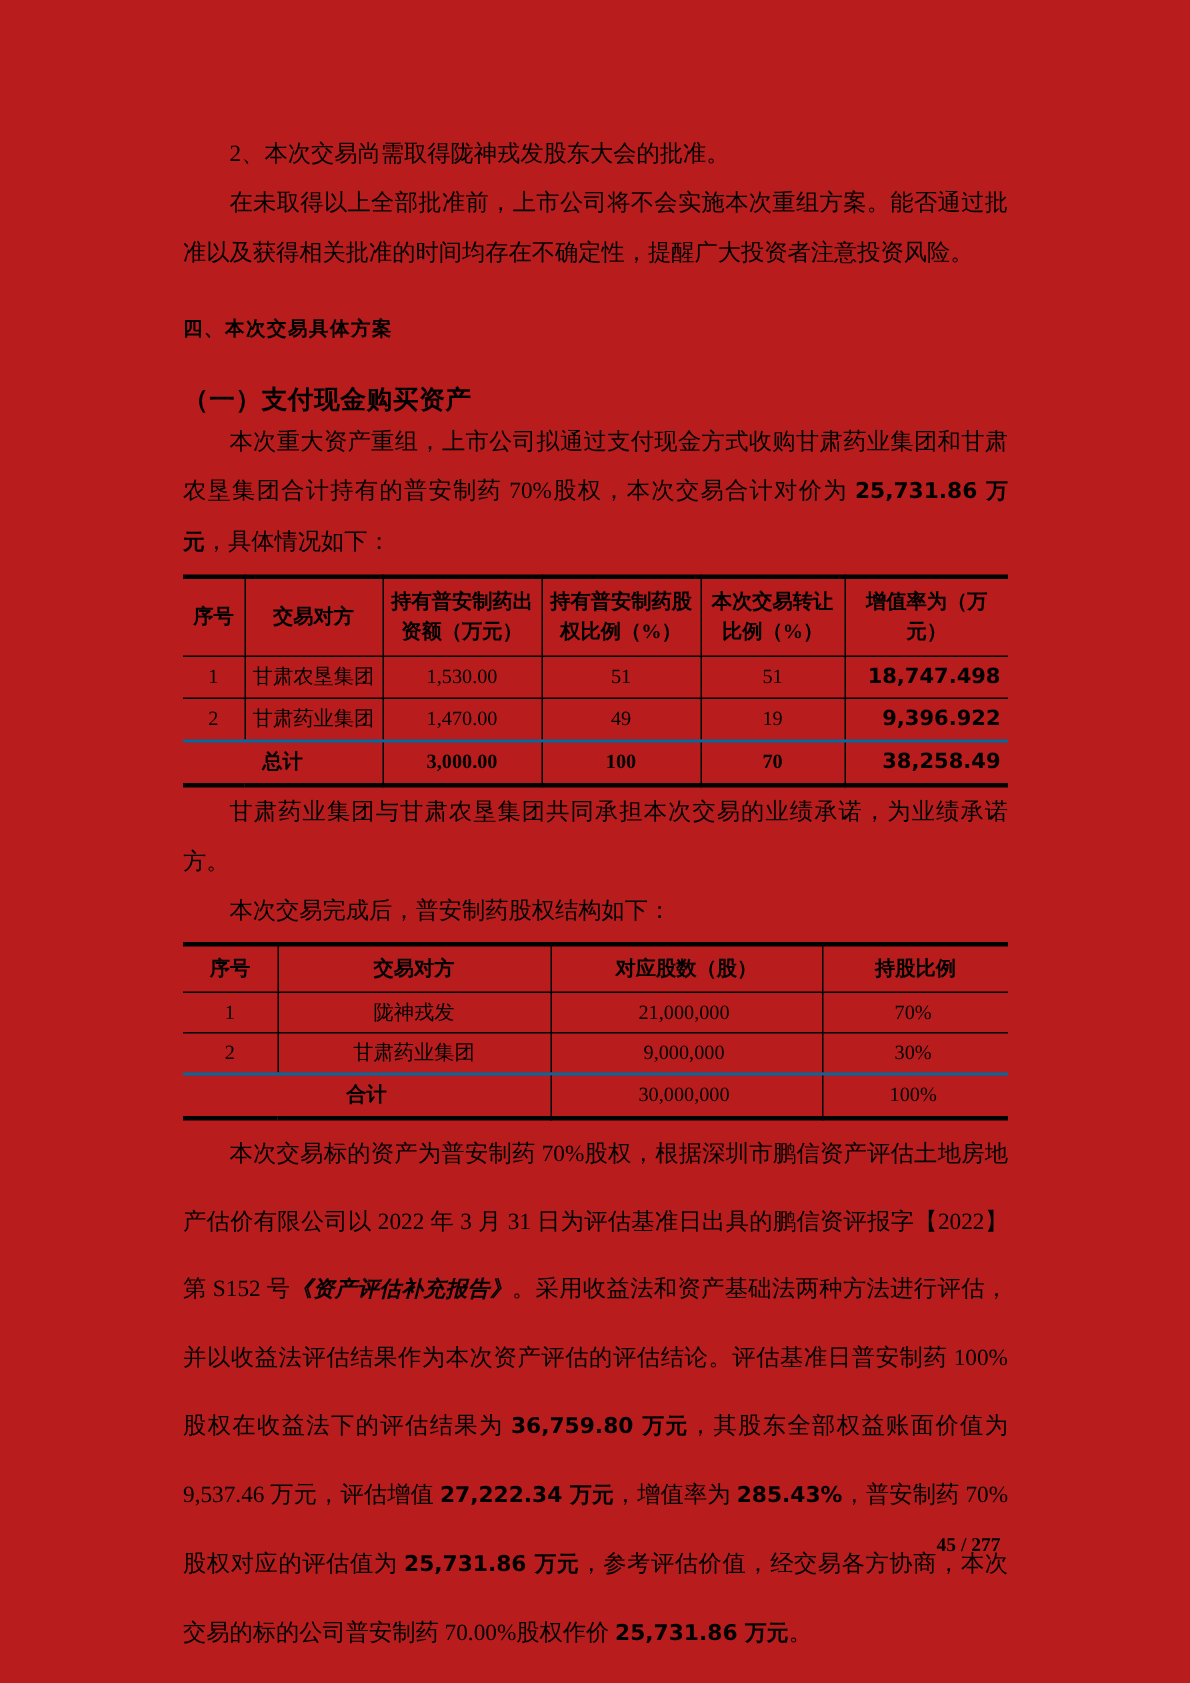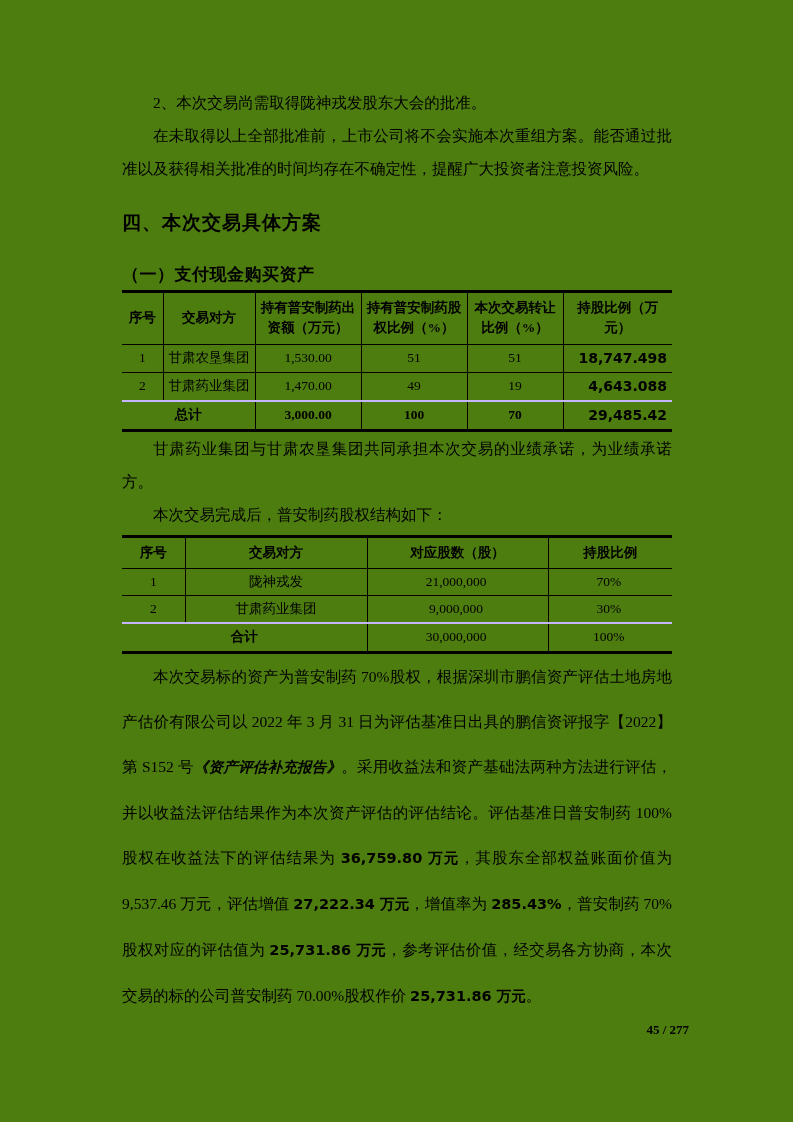--- a/index.html
+++ b/index.html
@@ -1,42 +1,42 @@
 <!DOCTYPE html>
 <html lang="zh"><head>
 <meta charset="utf-8">
 <style>
   html, body { margin: 0; padding: 0; background: #ffffff; }
   .page {
     position: relative;
     width: 793px;
     height: 1122px;
     margin: 0 auto;
-    background: #4d7c0f;
+    background: #b91c1c;
     box-sizing: border-box;
     padding: 86px 121px 0 122px;
     font-family: "Liberation Serif", "DejaVu Serif", serif;
     font-size: 15.5px;
     color: #000;
     overflow: hidden;
   }
   p.body-par {
     margin: 0;
     line-height: 33px;
     text-align: justify;
     text-indent: 2em;
   }
   p.tight { line-height: 45px; }
   .b { font-weight: 700; font-family: "DejaVu Sans", "Liberation Sans", sans-serif; font-size: 14.5px; }
   .i { font-style: italic; }
   h1.sec {
     margin: 25px 0 0 0;
     font-family: "Liberation Sans", "DejaVu Sans", sans-serif;
     font-weight: 700;
-    font-size: 19px;
+    font-size: 13px;
     letter-spacing: 1px;
   }
   h2.sec {
     margin: 27px 0 0 0;
     font-family: Liberation Mono, monospace;
     font-weight: 700;
     font-size: 17px;
     letter-spacing: 0.5px;
   }
   .mt-p2 { margin-top: 13px; }
@@ -59,93 +59,94 @@
     text-align: center;
     line-height: 1.5;
     overflow: hidden;
   }
   .tbl th { font-weight: 700; padding: 5px 2px; }
   .tbl th:first-child, .tbl td:first-child { border-left: none; }
   .tbl th:last-child, .tbl td:last-child { border-right: none; }
   .tbl thead th { border-top: none; border-bottom: 1.5px solid #000; }
   .tbl td { height: 27px; box-sizing: border-box; }
   .tbl tr.total-row td {
-    border-top: 2px solid #c4b5fd;
+    border-top: 2px solid #0369a1;
     border-bottom: none;
     font-weight: 700;
   }
   .tbl tr.total-row.normal-num td { font-weight: 400; }
   .tbl tr.total-row.normal-num td.lbl { font-weight: 700; margin-top: 47px; }
   .tbl td.num-r { text-align: center; padding-right: 7px; }
   .tbl td.price { text-align: right; padding-right: 5px; font-weight: 700; font-family: "DejaVu Sans", "Liberation Sans", sans-serif; font-size: 14px; }
   .page-number {
     position: absolute;
-    right: 104px;
+    right: 126px;
     top: 1022px;
     font-weight: 700;
     font-size: 13px;
     font-family: "Liberation Serif", "DejaVu Serif", serif;
   }
 </style>
 </head>
 <body>
 
 <div class="page">
 
   <p class="body-par">2、本次交易尚需取得陇神戎发股东大会的批准。</p>
 
   <p class="body-par mt-p2">在未取得以上全部批准前，上市公司将不会实施本次重组方案。能否通过批准以及获得相关批准的时间均存在不确定性，提醒广大投资者注意投资风险。</p>
 
   <h1 class="sec">四、本次交易具体方案</h1>
 
   <h2 class="sec">（一）支付现金购买资产</h2>
 
+  <p class="body-par mt-p3"><span>本次重大资产重组，上市公司拟通过支付现金方式收购甘肃药业集团和甘肃农垦集团合计持有的普安制药 70%股权，本次交易合计对价为 </span><span class="b">25,731.86 万元</span><span>，具体情况如下：</span></p>
 
   <table class="tbl">
     <colgroup>
       <col style="width:41px">
         <col style="width:92px">
         <col style="width:106px">
       <col style="width:106px">
         <col style="width:96px">
         <col style="width:109px">
     </colgroup>
     <thead>
       <tr>
         <th>序号</th>
         <th>交易对方</th>
         <th>持有普安制药出资额（万元）</th>
         <th>持有普安制药股权比例（%）</th>
         <th>本次交易转让比例（%）</th>
-        <th>持股比例（万元）</th>
+        <th>增值率为（万元）</th>
       </tr>
     </thead>
     <tbody>
       <tr>
         <td>1</td>
         <td>甘肃农垦集团</td>
         <td>1,530.00</td>
         <td>51</td>
         <td>51</td>
         <td class="price">18,747.498</td>
       </tr>
       <tr>
         <td>2</td>
         <td>甘肃药业集团</td>
         <td>1,470.00</td>
         <td>49</td>
         <td>19</td>
-        <td class="price">4,643.088</td>
+        <td class="price">9,396.922</td>
       </tr>
       <tr class="total-row">
         <td colspan="2" class="lbl">总计</td>
         <td>3,000.00</td>
         <td>100</td>
         <td>70</td>
-        <td class="price">29,485.42</td>
+        <td class="price">38,258.49</td>
       </tr>
     </tbody>
   </table>
 
   <p class="body-par mt-p4">甘肃药业集团与甘肃农垦集团共同承担本次交易的业绩承诺，为业绩承诺方。</p>
 
   <p class="body-par mt-p5">本次交易完成后，普安制药股权结构如下：</p>
 
   <table class="tbl">
     <colgroup>

